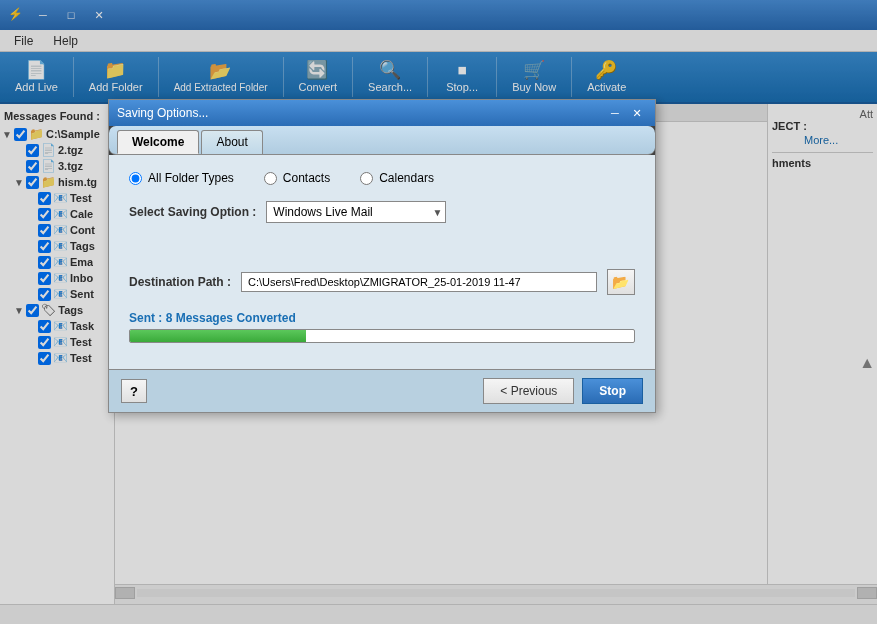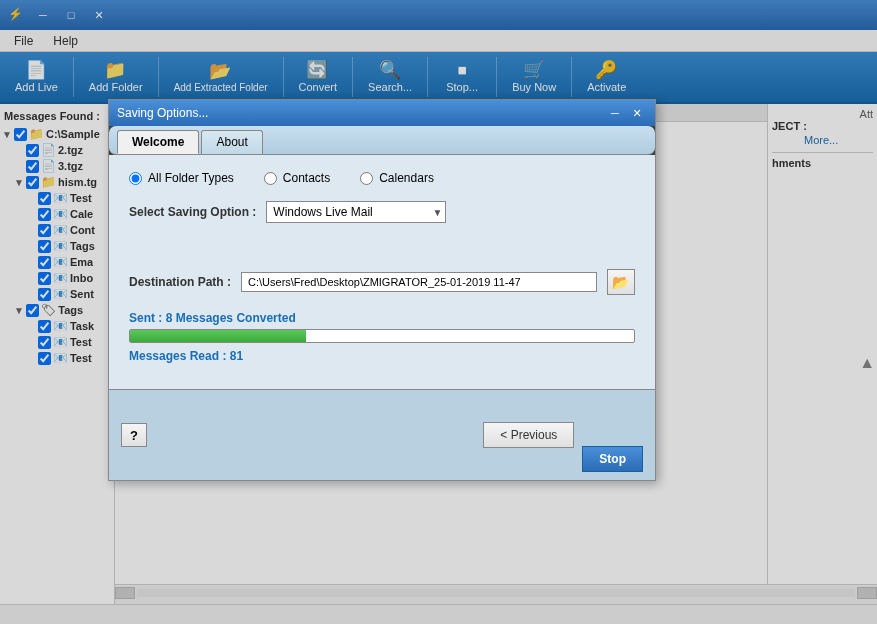--- a/index.html
+++ b/index.html
@@ -303,21 +303,20 @@
     }
     .btn-previous {
       background: linear-gradient(to bottom, #f5f5f5, #e0e0e0);
       color: #333;
     }
     .btn-stop {
       background: linear-gradient(to bottom, #4a90d9, #2a6cb5);
       color: white;
       font-weight: bold;
       border-color: #1a5fa0;
-      margin-top: 48px;
     }
 
     
     .scroll-x {
       height: 16px;
       background: #f0f0f0;
       border-top: 1px solid #d0d0d0;
       display: flex;
       align-items: center;
     }
@@ -595,24 +594,20 @@
       <button class="dest-browse">
         <span>📂</span>
       </button>
     </div>
 
     <div class="progress-area">
       <div class="progress-text">Sent : 8 Messages Converted</div>
       <div class="progress-bar-bg">
         <div class="progress-bar-fill" id="progress-fill" style="width:35%;"></div>
       </div>
-      <div class="messages-read">
-        <span>Messages Read :</span>
-        <span style="font-weight:bold;">81</span>
-      </div>
     </div>
   </div>
 
   <div class="modal-footer">
     <button class="footer-help">?</button>
     <div class="footer-spacer"></div>
     <button class="footer-btn btn-previous">&lt; Previous</button>
     <button class="footer-btn btn-stop">Stop</button>
   </div>
 </div>

